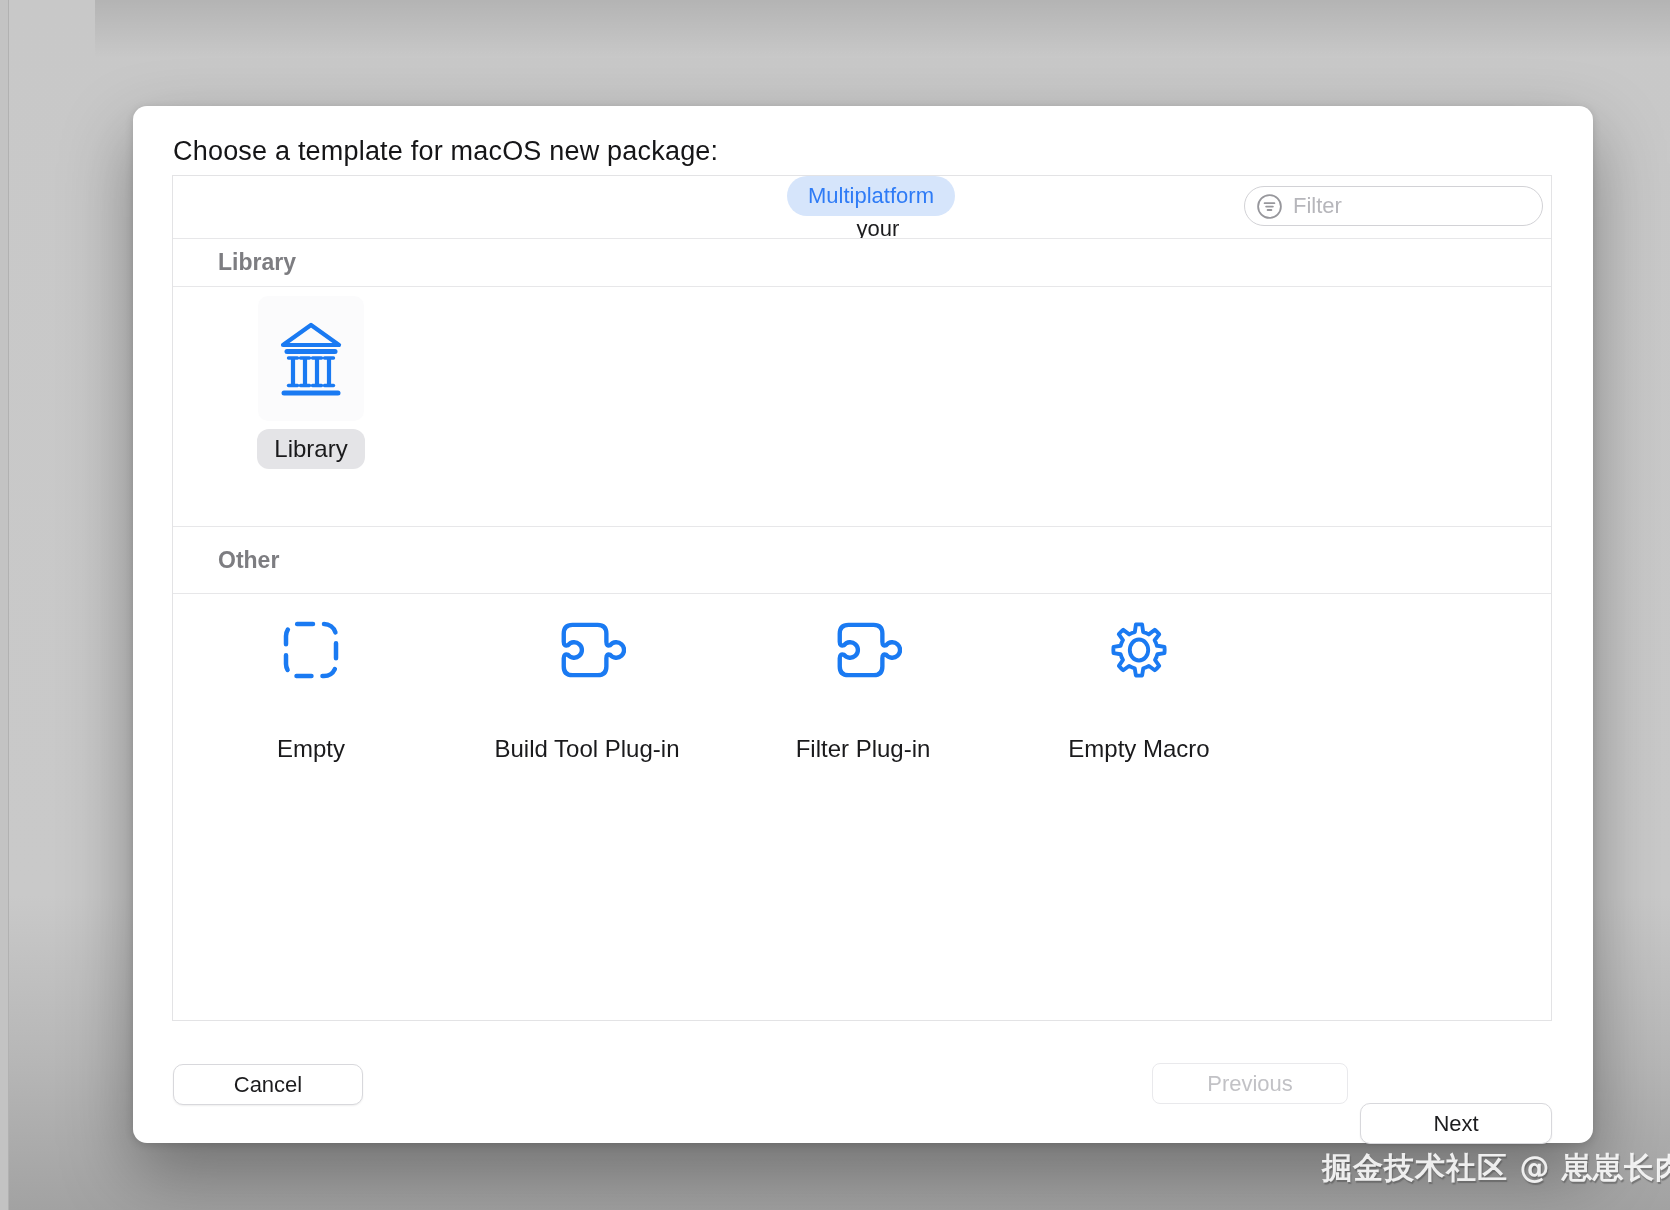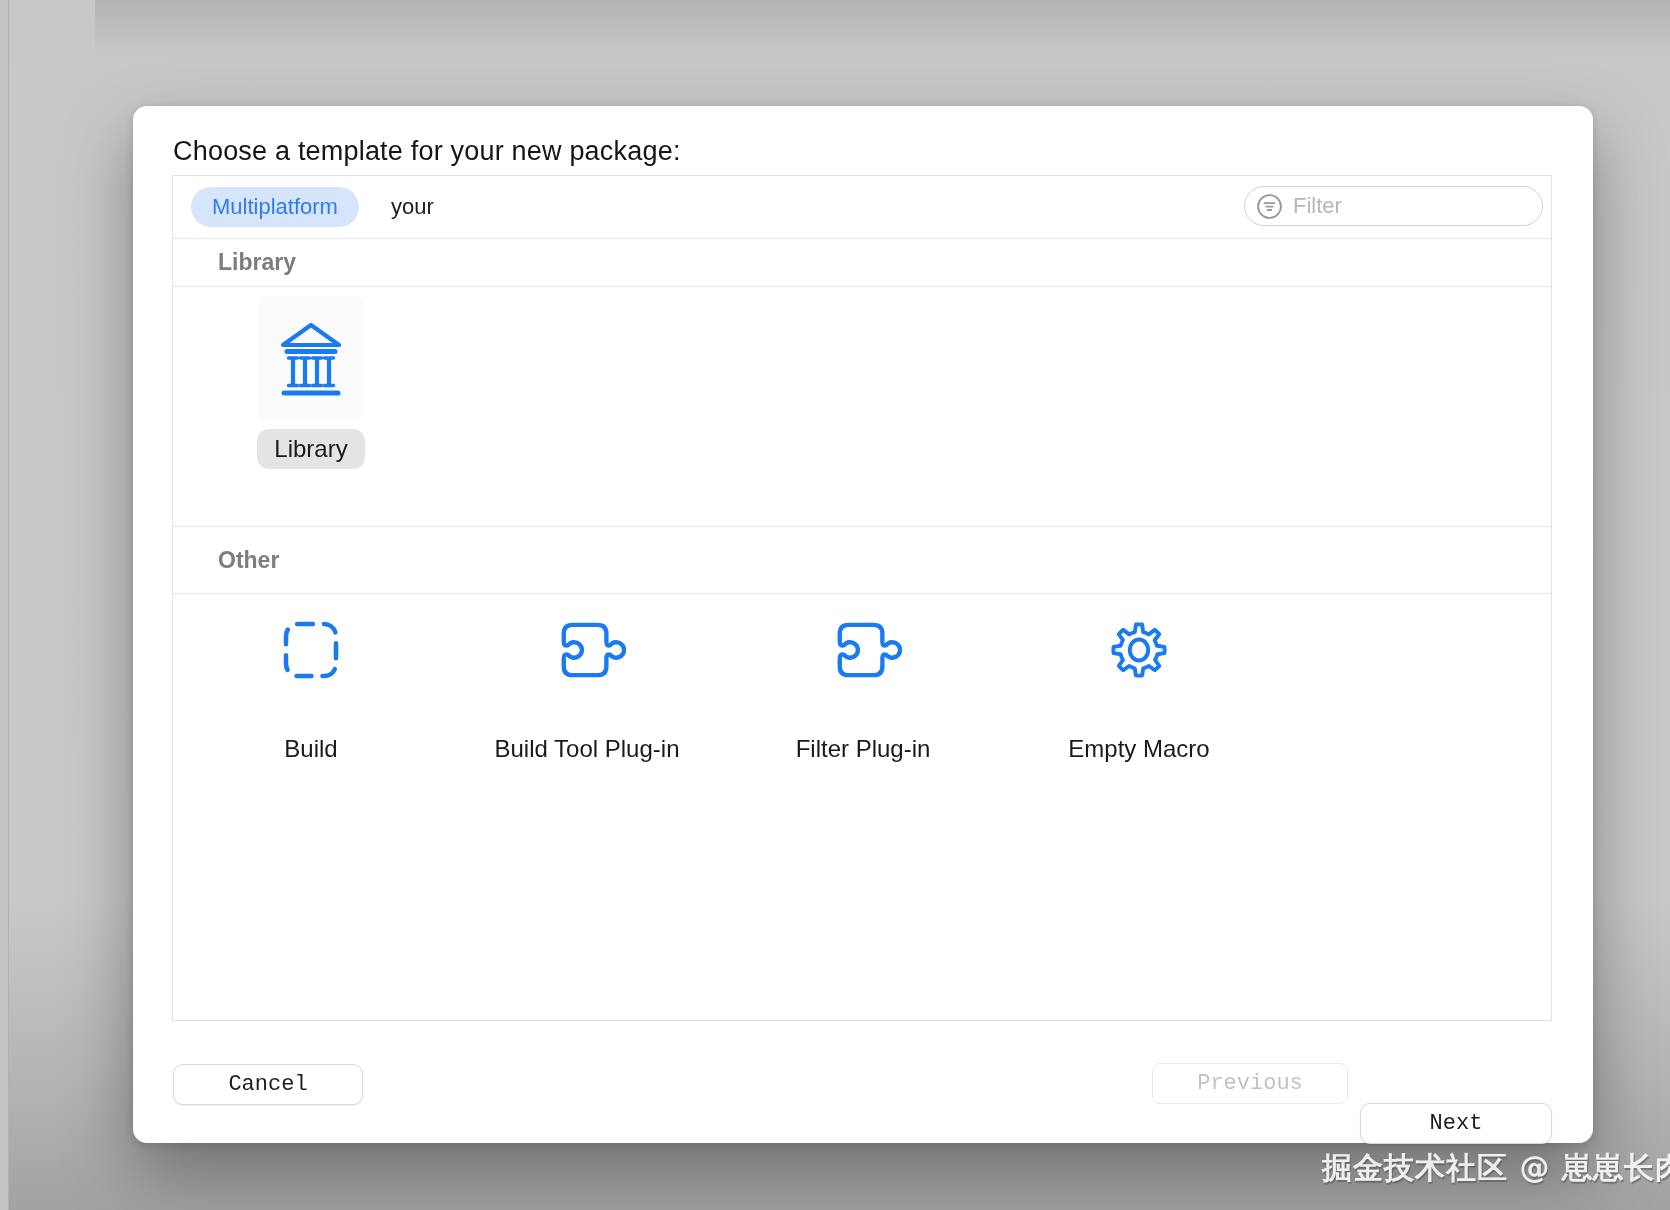--- a/index.html
+++ b/index.html
@@ -14,21 +14,21 @@
   .dialog{position:absolute;left:133px;top:106px;width:1460px;height:1037px;
     background:#ffffff;border-radius:14px;
     box-shadow:0 30px 70px rgba(0,0,0,0.35),0 2px 8px rgba(0,0,0,0.14);}
   .title{position:absolute;left:40px;top:30px;font-size:27px;font-weight:500;
     color:#151517;letter-spacing:0.2px;}
 
   .box{position:absolute;left:39px;top:69px;width:1380px;height:846px;
     border:1px solid #e3e3e5;background:#fff;box-sizing:border-box;}
 
   .tabrow{position:absolute;left:0;top:0;width:100%;height:62px;
-    display:flex;align-items:center;}
+    display:flex;align-items:center;flex-direction:column;}
   .tab{font-size:22px;cursor:default;}
   .tab.pill{margin-left:18px;height:40px;line-height:40px;padding:0 21px;
     border-radius:20px;background:var(--tab_pill_bg,#d6e5fb);color:var(--tab_text_blue,#2e7bf6);}
   .tab.plain{margin-left:32px;color:#1c1c1e;}
   .filter{position:absolute;right:8px;top:10px;width:299px;height:40px;
     border:1.5px solid #d2d2d6;border-radius:21px;box-sizing:border-box;
     display:flex;align-items:center;background:#fff;}
   .filter .ficon{margin-left:11px;display:flex;align-items:center;}
   .filter input{border:none;outline:none;background:transparent;margin-left:8px;
     font-size:22px;color:#a16207;width:220px;font-family:inherit;}
@@ -49,42 +49,42 @@
   .pill-label{margin-top:8px;height:40px;line-height:40px;padding:0 17px;
     border-radius:12px;background:var(--selected_label_bg,#e4e4e7);
     font-size:24px;color:#1a1a1c;}
   .icon-slot{margin-top:41px;height:62px;display:flex;align-items:center;justify-content:center;}
   .item-label{margin-top:53px;font-size:24px;line-height:30px;color:#1a1a1c;text-align:center;}
 
   .blue{color:var(--accent_blue,#1a7af2);}
   svg{display:block;}
 
   .btn{position:absolute;height:41px;border-radius:10px;background:#fff;
-    border:1px solid #d8d8dc;font-size:22px;color:#1c1c1e;font-family:Liberation Mono, monospace;
+    border:1px solid #d8d8dc;font-size:22px;color:#1c1c1e;font-family:Liberation Sans, sans-serif;
     display:flex;align-items:center;justify-content:center;
     box-shadow:0 1px 2px rgba(0,0,0,0.07);cursor:default;}
   .btn.disabled{color:#c2c2c6;border-color:#e9e9ec;box-shadow:none;}
   .btn-cancel{left:40px;top:958px;width:190px;}
   .btn-prev{left:1019px;top:957px;width:196px;border-radius:8px;}
   .btn-next{left:1227px;top:957px;width:192px;margin-top:40px;}
 
   .watermark{position:absolute;left:1322px;top:1148px;font-size:30px;font-weight:700;
     color:rgba(255,255,255,0.88);letter-spacing:1px;white-space:nowrap;
     text-shadow:1px 2px 1px rgba(80,80,80,0.55);
     font-family:"DejaVu Sans","Liberation Sans",sans-serif;}
 </style>
 </head>
 <body>
 
 <div class="screen">
   <div class="left-strip"></div>
   <div class="top-shade"></div>
 
   <div class="dialog">
-    <div class="title">Choose a template for your new package:</div>
+    <div class="title">Choose a template for macOS new package:</div>
 
     <div class="box">
 
       <div class="tabrow">
         <div class="tab pill">Multiplatform</div>
         <div class="tab plain">your</div>
         <div class="filter">
           <span class="ficon">
             <svg width="27" height="27" viewBox="0 0 27 27" fill="none" stroke="#97979c" stroke-width="1.8" stroke-linecap="round">
               <circle cx="13.5" cy="13.5" r="11.4"></circle>
@@ -133,21 +133,21 @@
       </div>
 
       <div class="sec-c othc">
 
         <div class="cell">
           <div class="icon-slot blue">
             <svg width="58" height="60" viewBox="0 0 58 60" fill="none" stroke="currentColor" stroke-width="4.5" stroke-linecap="round">
               <rect x="4" y="4" width="50" height="52" rx="12" stroke-dasharray="15 11"></rect>
             </svg>
           </div>
-          <div class="item-label">Build</div>
+          <div class="item-label">Empty</div>
         </div>
 
         <div class="cell">
           <div class="icon-slot blue">
             <svg width="78" height="62" viewBox="0 0 80 64" fill="none" stroke="currentColor" stroke-width="4.5" stroke-linecap="round" stroke-linejoin="round">
               <path d="M25 6 H51 Q60 6 60 15 V23.5 Q60 28.5 64 27 A8 8 0 1 1 64 37 Q60 35.5 60 40.5 V49 Q60 58 51 58 H25 Q16 58 16 49 V40.5 Q16 35.5 20.5 37 A8 8 0 1 0 20.5 27 Q16 28.5 16 23.5 V15 Q16 6 25 6 Z"></path>
             </svg>
           </div>
           <div class="item-label">Build Tool Plug-in</div>
         </div>

